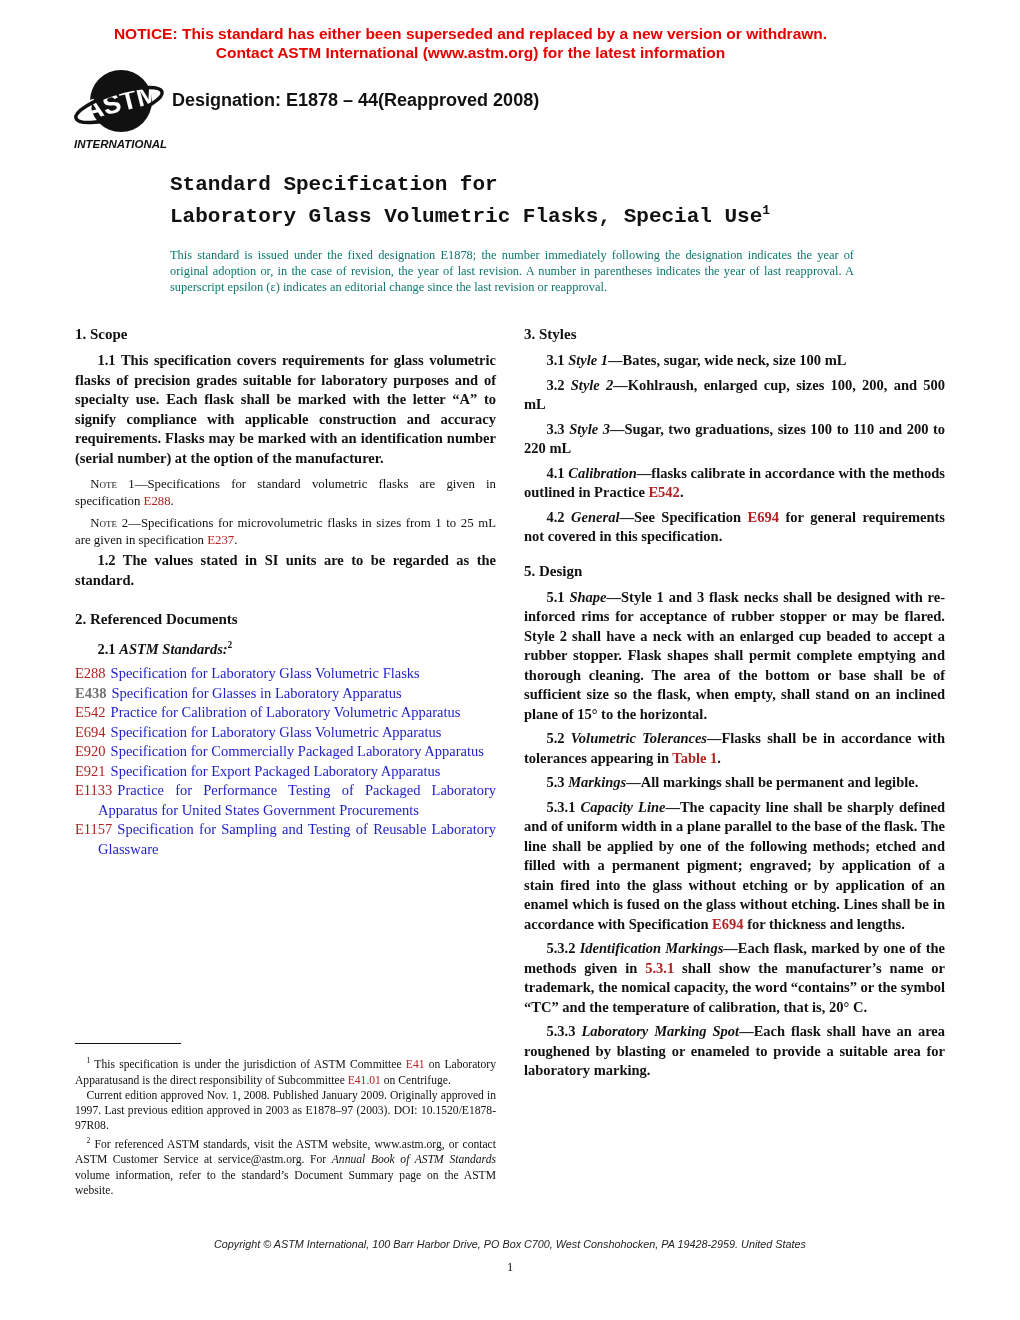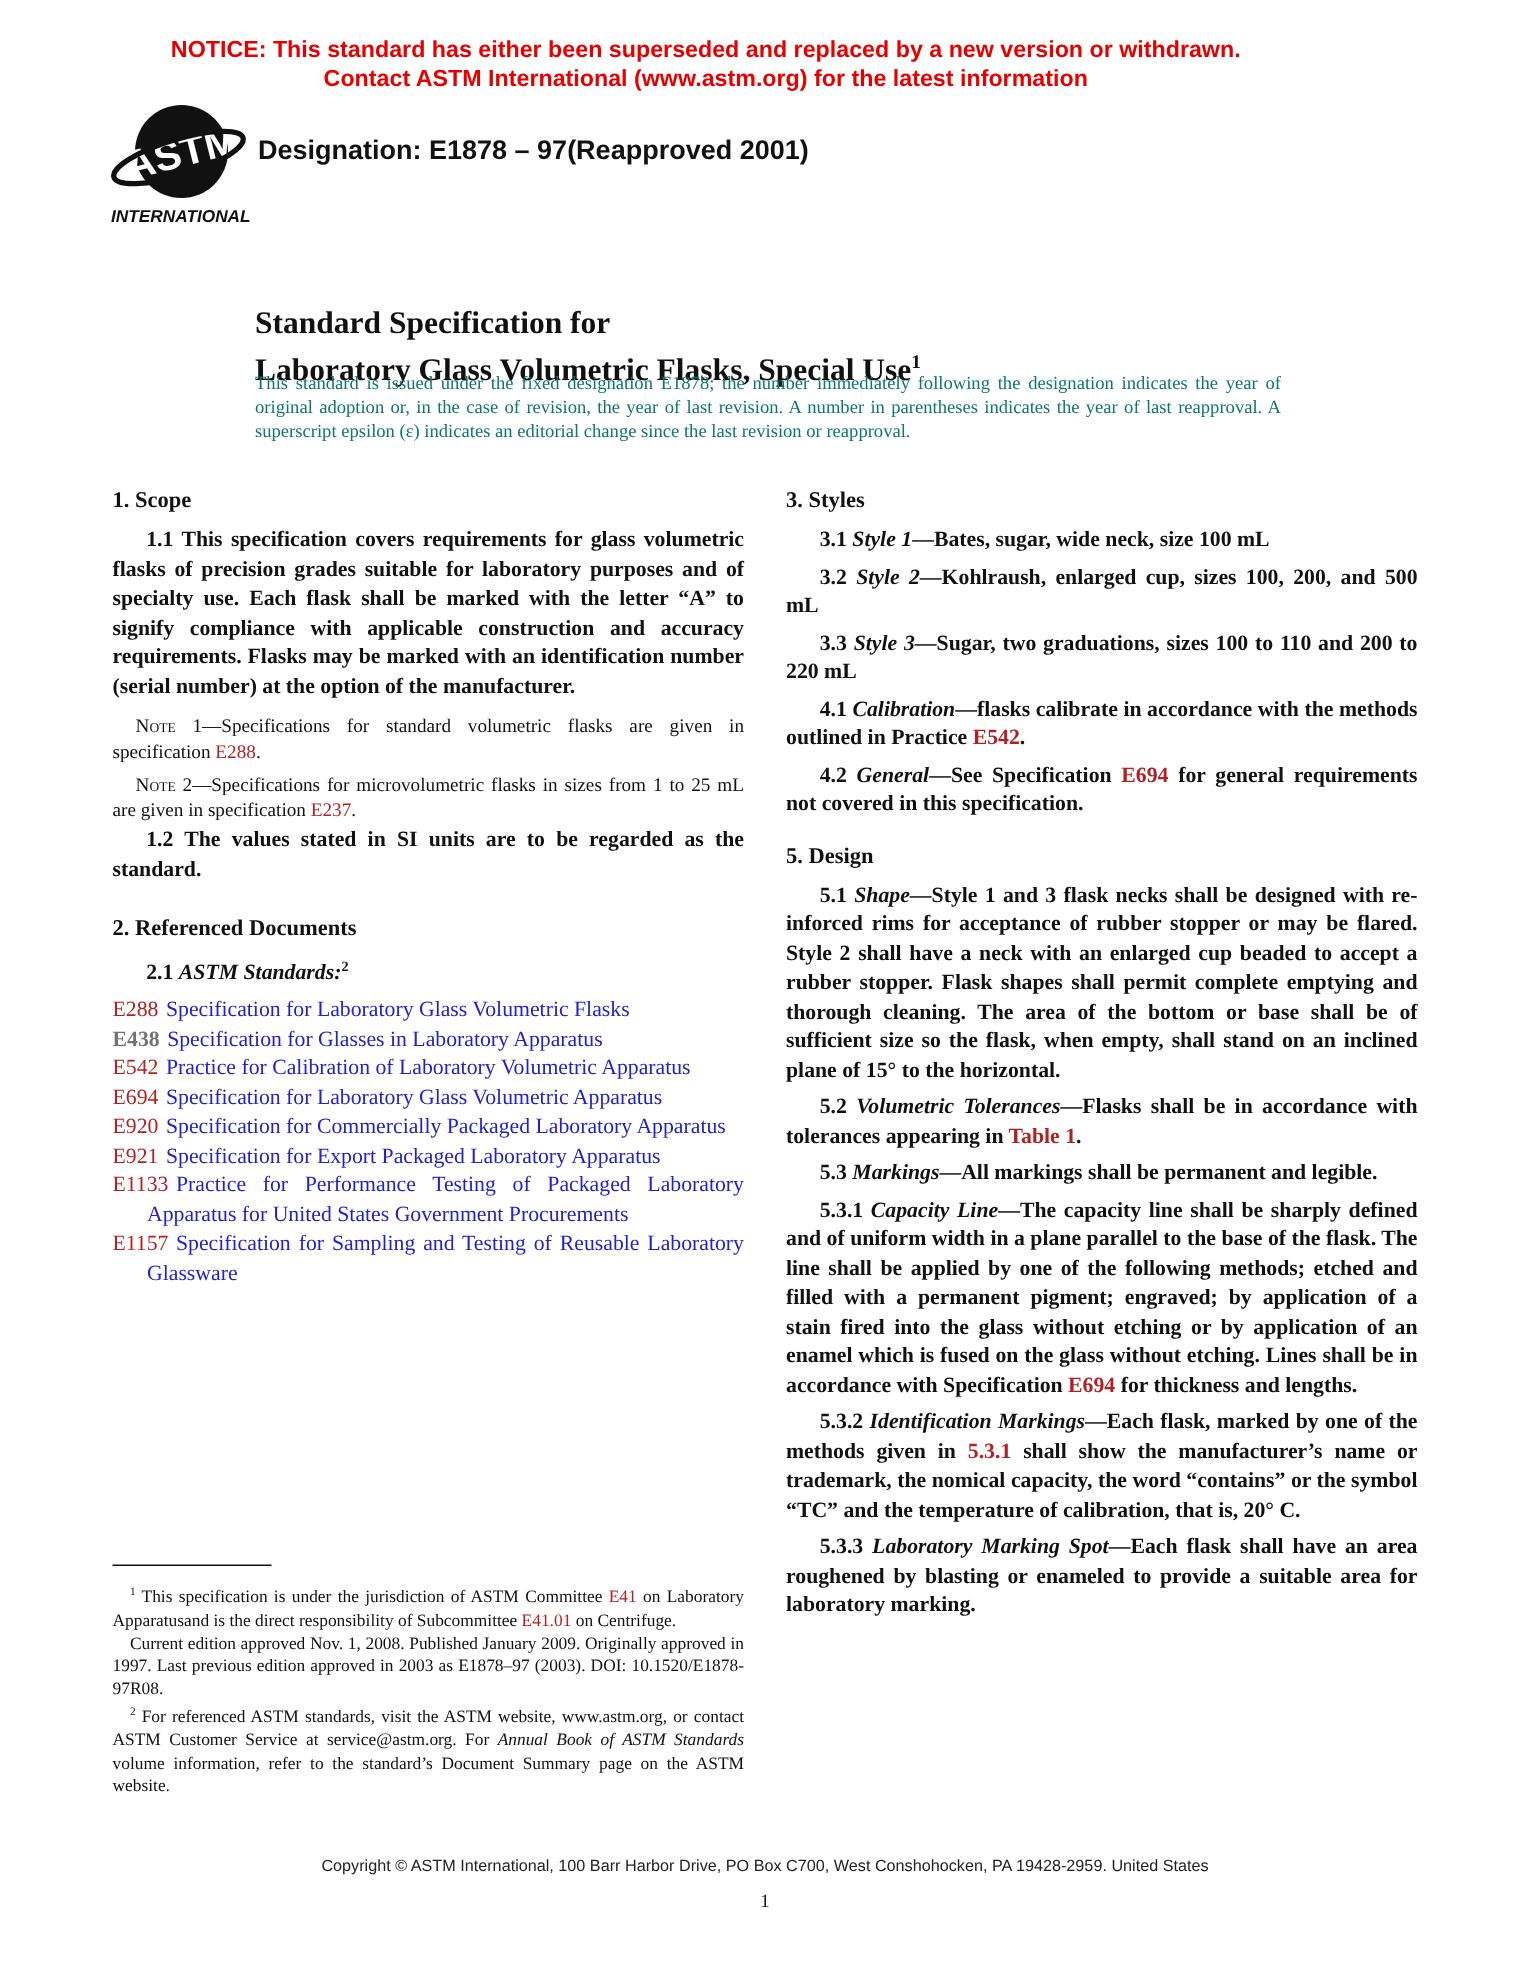--- a/index.html
+++ b/index.html
@@ -16,22 +16,22 @@
   }
   
   .logo{position:absolute;top:68px;left:72px;width:95px;height:85px;}
   .designation{
     position:absolute;top:90px;left:172px;
     font-family:"Liberation Sans", sans-serif;font-weight:bold;font-size:18px;color:#111;
   }
   
   .title-block{
     position:absolute;top:172px;left:170px;width:700px;
-    font-family:Liberation Serif, serif;font-weight:bold;
-    font-size:21px;line-height:26px;color:#111;margin-top:30px;
+    font-family:Liberation Mono, monospace;font-weight:bold;
+    font-size:21px;line-height:26px;color:#111;
   }
   .title-block sup{font-size:13px;}
   
   .preamble{
     position:absolute;top:247px;left:170px;width:684px;
     font-size:12.4px;line-height:16px;text-align:justify;color:#0f766e;
   }
   
   .columns{
     position:absolute;top:322px;left:75px;width:870px;height:876px;
@@ -59,21 +59,21 @@
   i{font-style:italic;}
   sup{font-size:0.65em;}
   
   .fn-spacer{flex:1;}
   .footnotes{font-size:11.6px;line-height:15.2px;text-align:justify;}
   .fn-rule{width:106px;border-top:1.4px solid #111;margin:0 0 9px 0;}
   .fn{margin:0;text-indent:1em;}
   
   .copyright{
     position:absolute;top:1238px;left:0;width:1020px;text-align:center;
-    font-family:"Liberation Sans", sans-serif;font-size:10.8px;color:#222;
+    font-family:"Liberation Sans", sans-serif;font-size:10.8px;color:#222;font-style:italic;
   }
   .page-num{
     position:absolute;top:1260px;left:0;width:1020px;text-align:center;
     font-size:12.5px;color:#111;
   }
 </style>
 </head>
 <body>
 
 <div class="notice">
@@ -83,21 +83,21 @@
 
 <div class="logo">
   <svg width="95" height="85" viewBox="0 0 95 85">
     <ellipse cx="49" cy="33" rx="31" ry="31" fill="#111"></ellipse>
     <text x="49" y="43" text-anchor="middle" font-family="Liberation Sans, sans-serif" font-size="27" font-weight="bold" fill="#ffffff" transform="rotate(-14 49 33)">ASTM</text>
     <ellipse cx="47" cy="37" rx="45" ry="12" fill="none" stroke="#111" stroke-width="3.5" transform="rotate(-17 47 37)"></ellipse>
     <text x="2" y="80" font-family="Liberation Sans, sans-serif" font-size="11.5" font-weight="bold" font-style="italic" fill="#111">INTERNATIONAL</text>
   </svg>
 </div>
 
-<div class="designation">Designation: E1878 – 97(Reapproved 2001)</div>
+<div class="designation">Designation: E1878 – 44(Reapproved 2008)</div>
 
 <div class="title-block">
   <div>Standard Specification for</div>
   <div><span>Laboratory Glass Volumetric Flasks, Special Use</span><sup>1</sup></div>
 </div>
 
 <div class="preamble">This standard is issued under the fixed designation E1878; the number immediately following the designation indicates the year of original adoption or, in the case of revision, the year of last revision. A number in parentheses indicates the year of last reapproval. A superscript epsilon (ε) indicates an editorial change since the last revision or reapproval.</div>
 
 <div class="columns">
 

